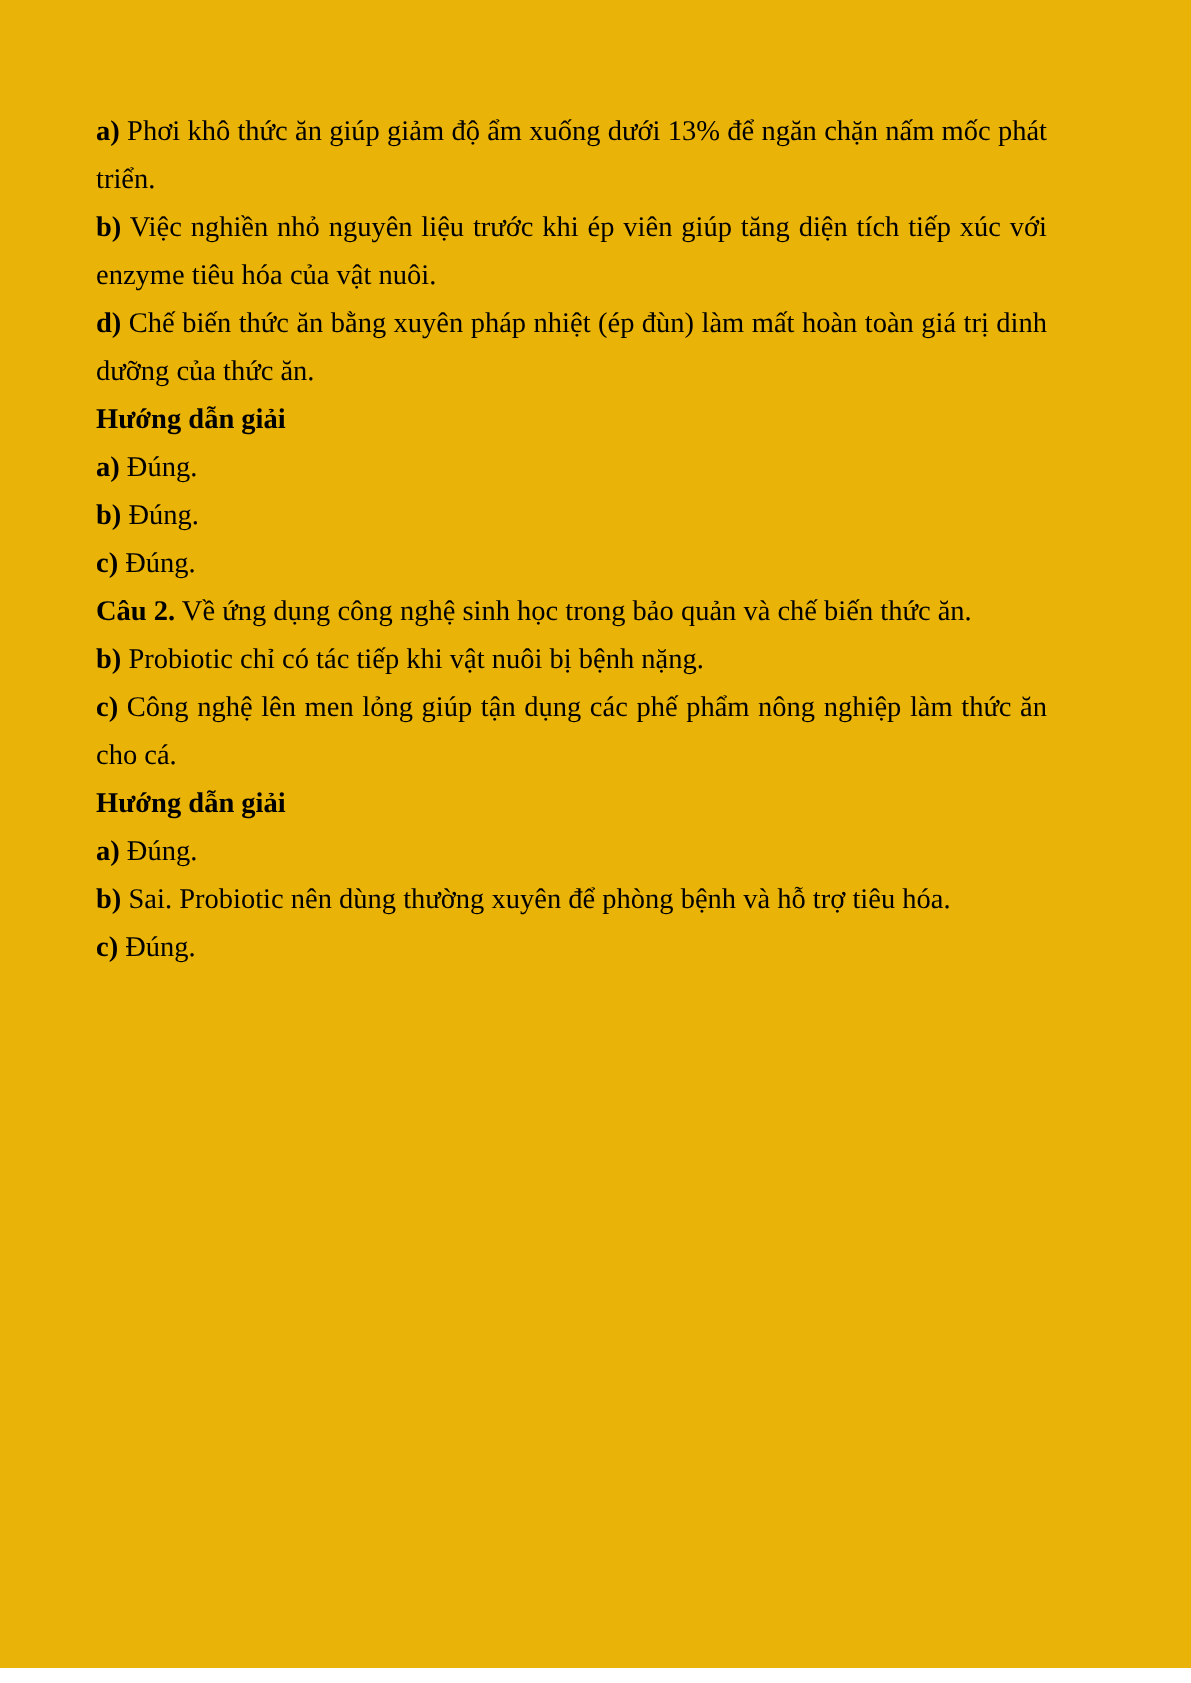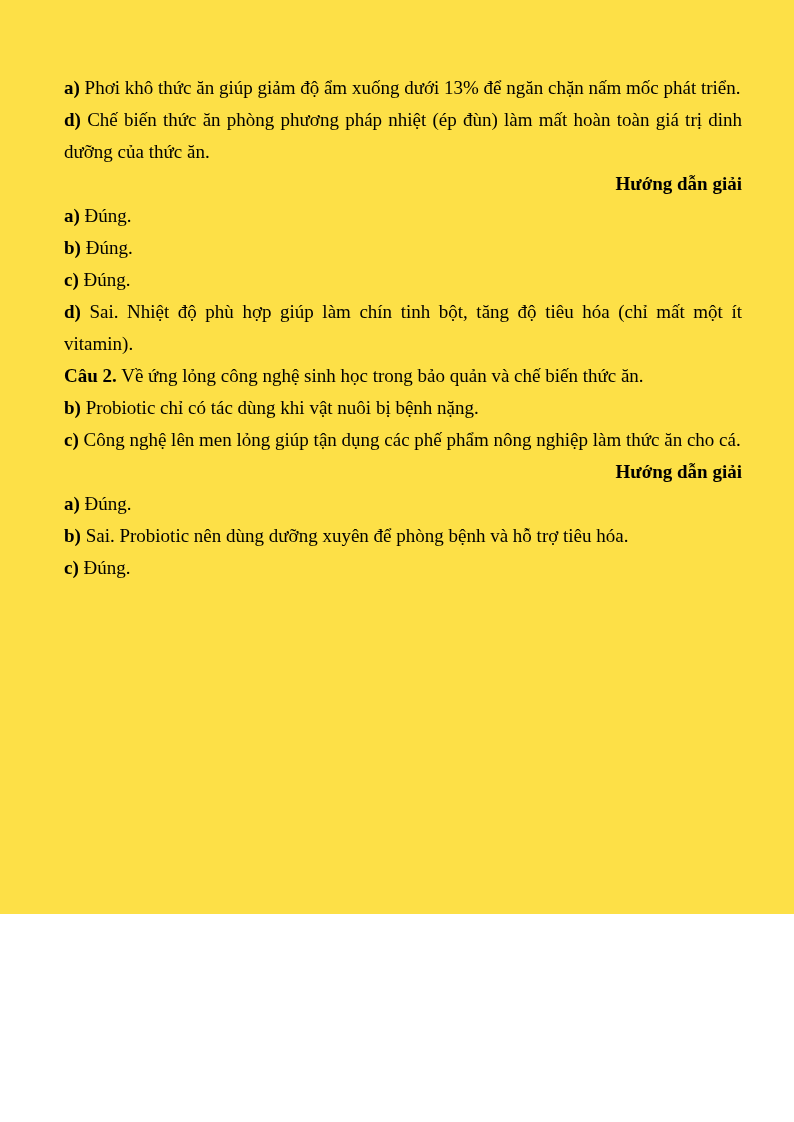--- a/index.html
+++ b/index.html
@@ -8,78 +8,78 @@
     background: #ffffff;
   }
   body {
     width: 794px;
     height: 1122px;
     overflow: hidden;
   }
   .page {
     box-sizing: border-box;
     width: 794px;
-    height: 914px;
-    background: #fde047;
-    padding: 72px 52px 0 64px;
+    height: 1112px;
+    background: #eab308;
+    padding: 72px 96px 0 64px;
     font-family: "Liberation Serif", "DejaVu Serif", serif;
     font-size: 19px;
     line-height: 32px;
     color: #000000;
   }
   .para {
     margin: 0;
     padding: 0;
     text-align: justify;
   }
   .para.heading {
-    text-align: right;
+    text-align: left;
     font-weight: bold;
   }
   .para .label {
     font-weight: bold;
   }
   .para .body {
     font-weight: normal;
   }
   .para.heading .body {
     font-weight: bold;
   }
 </style>
 </head>
 <body>
 
 <div class="page">
   <div id="content">
   <p class="para"><b class="label">a)</b> <span class="body">Phơi khô thức ăn giúp giảm độ ẩm xuống dưới 13% để ngăn chặn nấm mốc phát triển.</span></p>
 
+  <p class="para"><b class="label">b)</b> <span class="body">Việc nghiền nhỏ nguyên liệu trước khi ép viên giúp tăng diện tích tiếp xúc với enzyme tiêu hóa của vật nuôi.</span></p>
 
 
-  <p class="para"><b class="label">d)</b> <span class="body">Chế biến thức ăn phòng phương pháp nhiệt (ép đùn) làm mất hoàn toàn giá trị dinh dưỡng của thức ăn.</span></p>
+  <p class="para"><b class="label">d)</b> <span class="body">Chế biến thức ăn bằng xuyên pháp nhiệt (ép đùn) làm mất hoàn toàn giá trị dinh dưỡng của thức ăn.</span></p>
 
   <p class="para heading"><b class="label">Hướng dẫn giải</b> <span class="body"></span></p>
 
   <p class="para"><b class="label">a)</b> <span class="body">Đúng.</span></p>
 
   <p class="para"><b class="label">b)</b> <span class="body">Đúng.</span></p>
 
   <p class="para"><b class="label">c)</b> <span class="body">Đúng.</span></p>
 
-  <p class="para"><b class="label">d)</b> <span class="body">Sai. Nhiệt độ phù hợp giúp làm chín tinh bột, tăng độ tiêu hóa (chỉ mất một ít vitamin).</span></p>
 
-  <p class="para"><b class="label">Câu 2.</b> <span class="body">Về ứng lỏng công nghệ sinh học trong bảo quản và chế biến thức ăn.</span></p>
+  <p class="para"><b class="label">Câu 2.</b> <span class="body">Về ứng dụng công nghệ sinh học trong bảo quản và chế biến thức ăn.</span></p>
 
 
-  <p class="para"><b class="label">b)</b> <span class="body">Probiotic chỉ có tác dùng khi vật nuôi bị bệnh nặng.</span></p>
+  <p class="para"><b class="label">b)</b> <span class="body">Probiotic chỉ có tác tiếp khi vật nuôi bị bệnh nặng.</span></p>
 
   <p class="para"><b class="label">c)</b> <span class="body">Công nghệ lên men lỏng giúp tận dụng các phế phẩm nông nghiệp làm thức ăn cho cá.</span></p>
 
 
   <p class="para heading"><b class="label">Hướng dẫn giải</b> <span class="body"></span></p>
 
   <p class="para"><b class="label">a)</b> <span class="body">Đúng.</span></p>
 
-  <p class="para"><b class="label">b)</b> <span class="body">Sai. Probiotic nên dùng dưỡng xuyên để phòng bệnh và hỗ trợ tiêu hóa.</span></p>
+  <p class="para"><b class="label">b)</b> <span class="body">Sai. Probiotic nên dùng thường xuyên để phòng bệnh và hỗ trợ tiêu hóa.</span></p>
 
   <p class="para"><b class="label">c)</b> <span class="body">Đúng.</span></p>
 
 </div>
 </div>
 
 </body></html>

